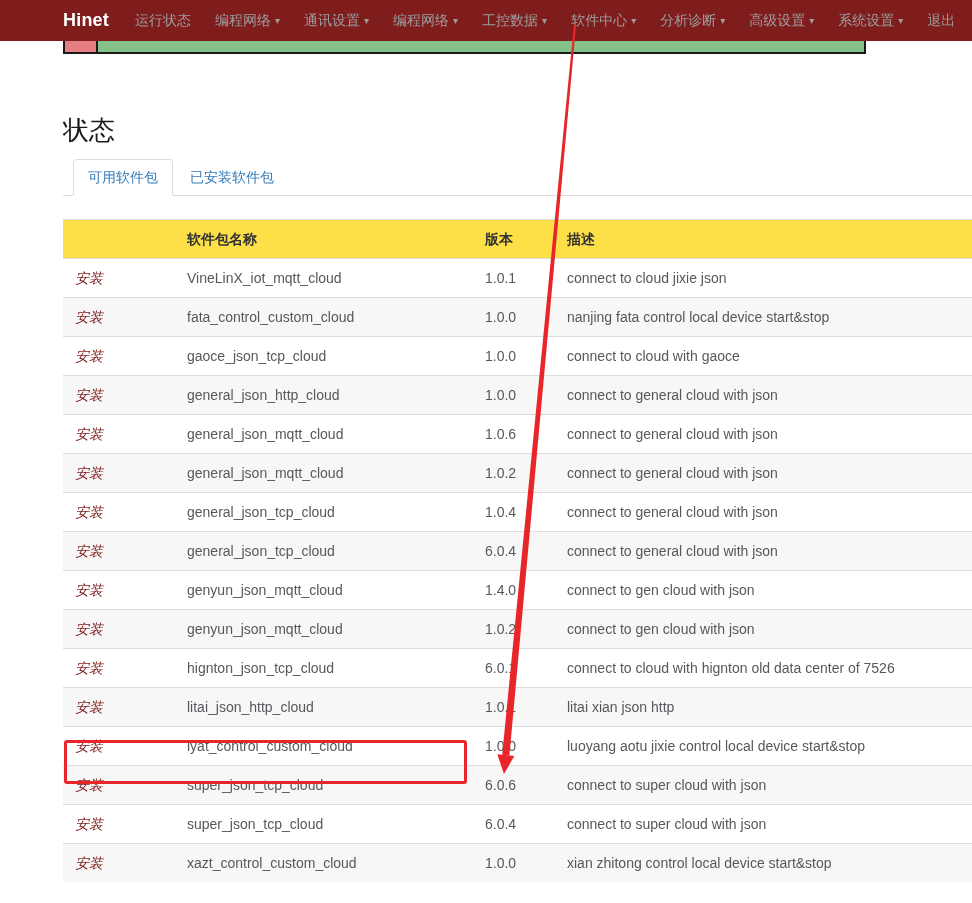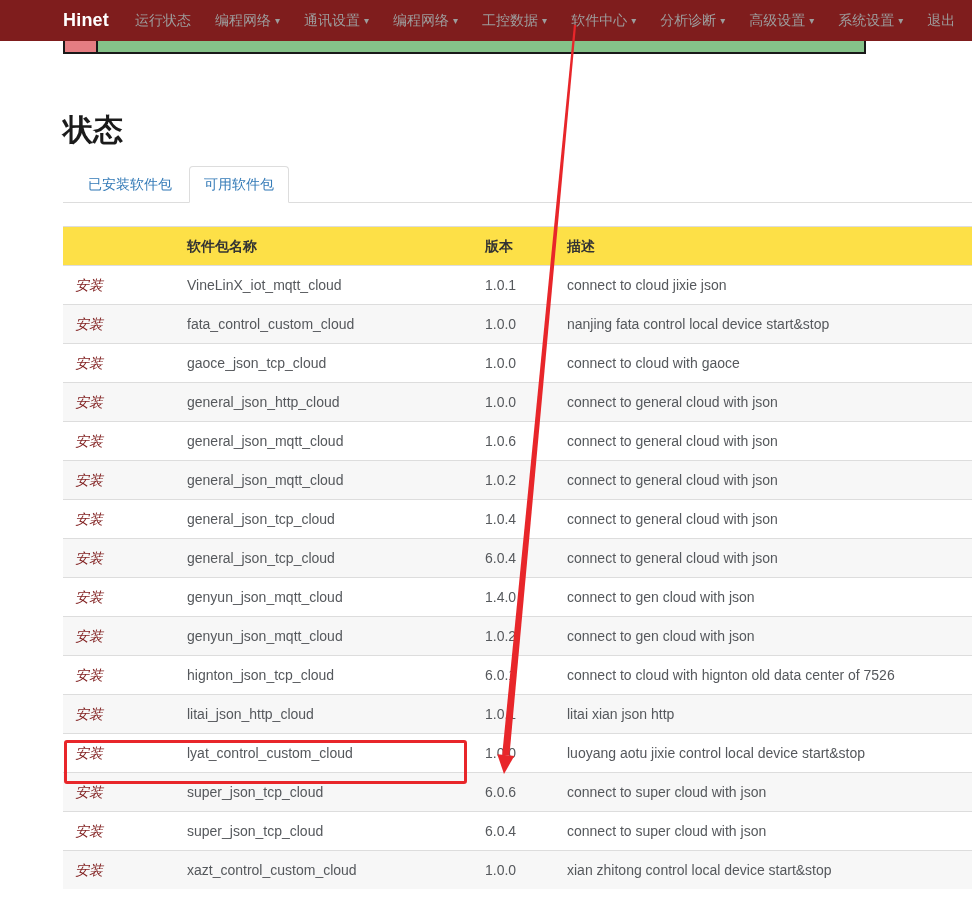--- a/index.html
+++ b/index.html
@@ -16,21 +16,21 @@
   .nav-item .caret { font-size:10px; margin-left:4px; color:#9d9d9d; }
 
   
   .progress-wrap { position:absolute; left:63px; top:29px; width:803px; height:25px;
                    background:#85c289; border:2px solid #191919; z-index:5; display:flex; }
   .seg-danger { width:33px; height:100%; background:#e57d82; border-right:2px solid #191919; }
   .seg-success { flex:1; height:100%; background:#85c289; }
 
   
   .content { position:absolute; left:63px; top:41px; width:909px; padding-top:76px; }
-  h1.page-title { font-size:30px; line-height:26px; font-weight:bold; color:#1b1b1b; margin-bottom:23px; }
+  h1.page-title { font-size:26px; line-height:26px; font-weight:normal; color:#1b1b1b; margin-bottom:16px; }
 
   .nav-tabs { display:flex; align-items:flex-end; border-bottom:1px solid #ddd; padding-left:10px; }
   .tab { font-size:14px; line-height:19px; color:#337ab7; padding:8px 14px; cursor:pointer;
          border:1px solid transparent; border-radius:4px 4px 0 0; margin-bottom:-1px; margin-right:2px; }
   .tab.active { background:#fff; border-color:#ddd #ddd transparent #ddd; }
 
   table.pkg { width:100%; border-collapse:collapse; margin-top:23px; table-layout:fixed; font-size:14px; }
   table.pkg col.c1 { width:112px; } table.pkg col.c2 { width:298px; } table.pkg col.c3 { width:82px; }
   table.pkg th, table.pkg td { text-align:left; padding:9px 8px 9px 12px; line-height:20px;
          border-top:1px solid #ddd; overflow:hidden; white-space:nowrap; }
@@ -93,22 +93,22 @@
 
 <div class="progress-wrap">
   <div class="seg-danger" style="background: rgb(229, 125, 130);"></div>
   <div class="seg-success" style="background: rgb(133, 194, 137);"></div>
 </div>
 
 <div class="content">
   <h1 class="page-title">状态</h1>
 
   <div class="nav-tabs">
+      <a class="tab active">可用软件包</a>
       <a class="tab">已安装软件包</a>
-      <a class="tab active">可用软件包</a>
     </div>
 
   <table class="pkg">
     <colgroup>
         <col class="c1">
         <col class="c2">
         <col class="c3">
         <col>
       </colgroup>
     <thead>

